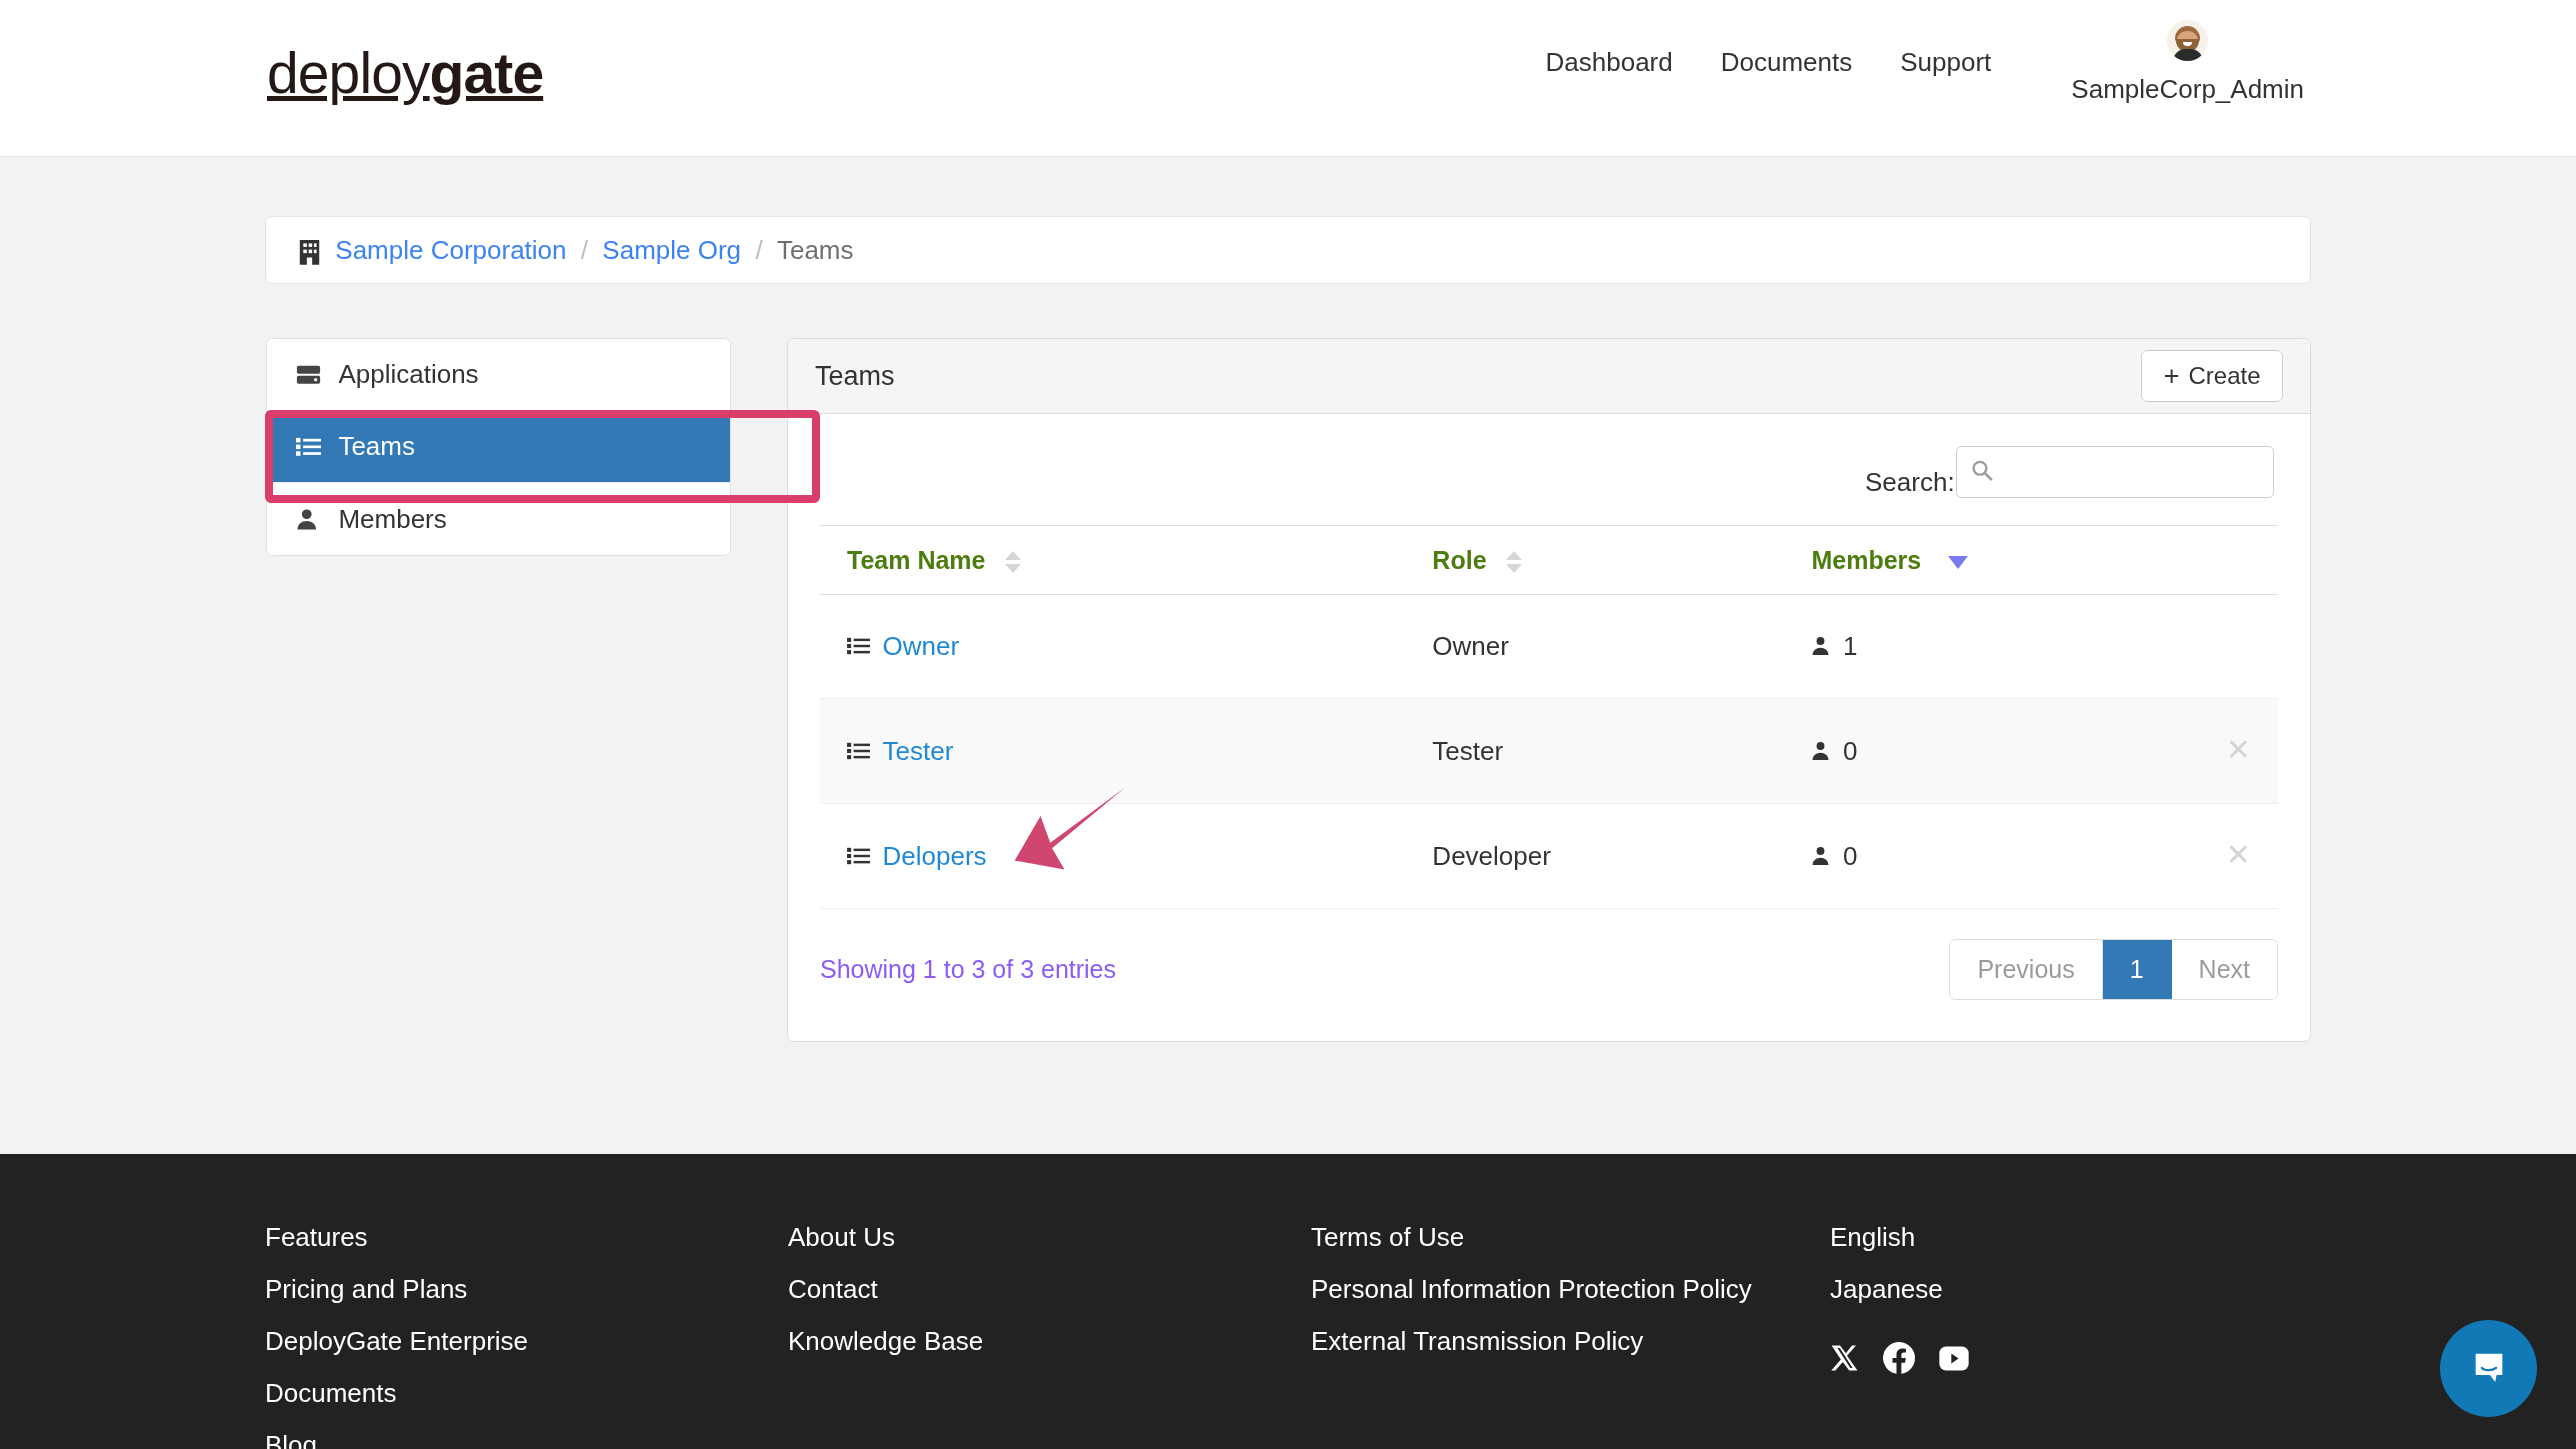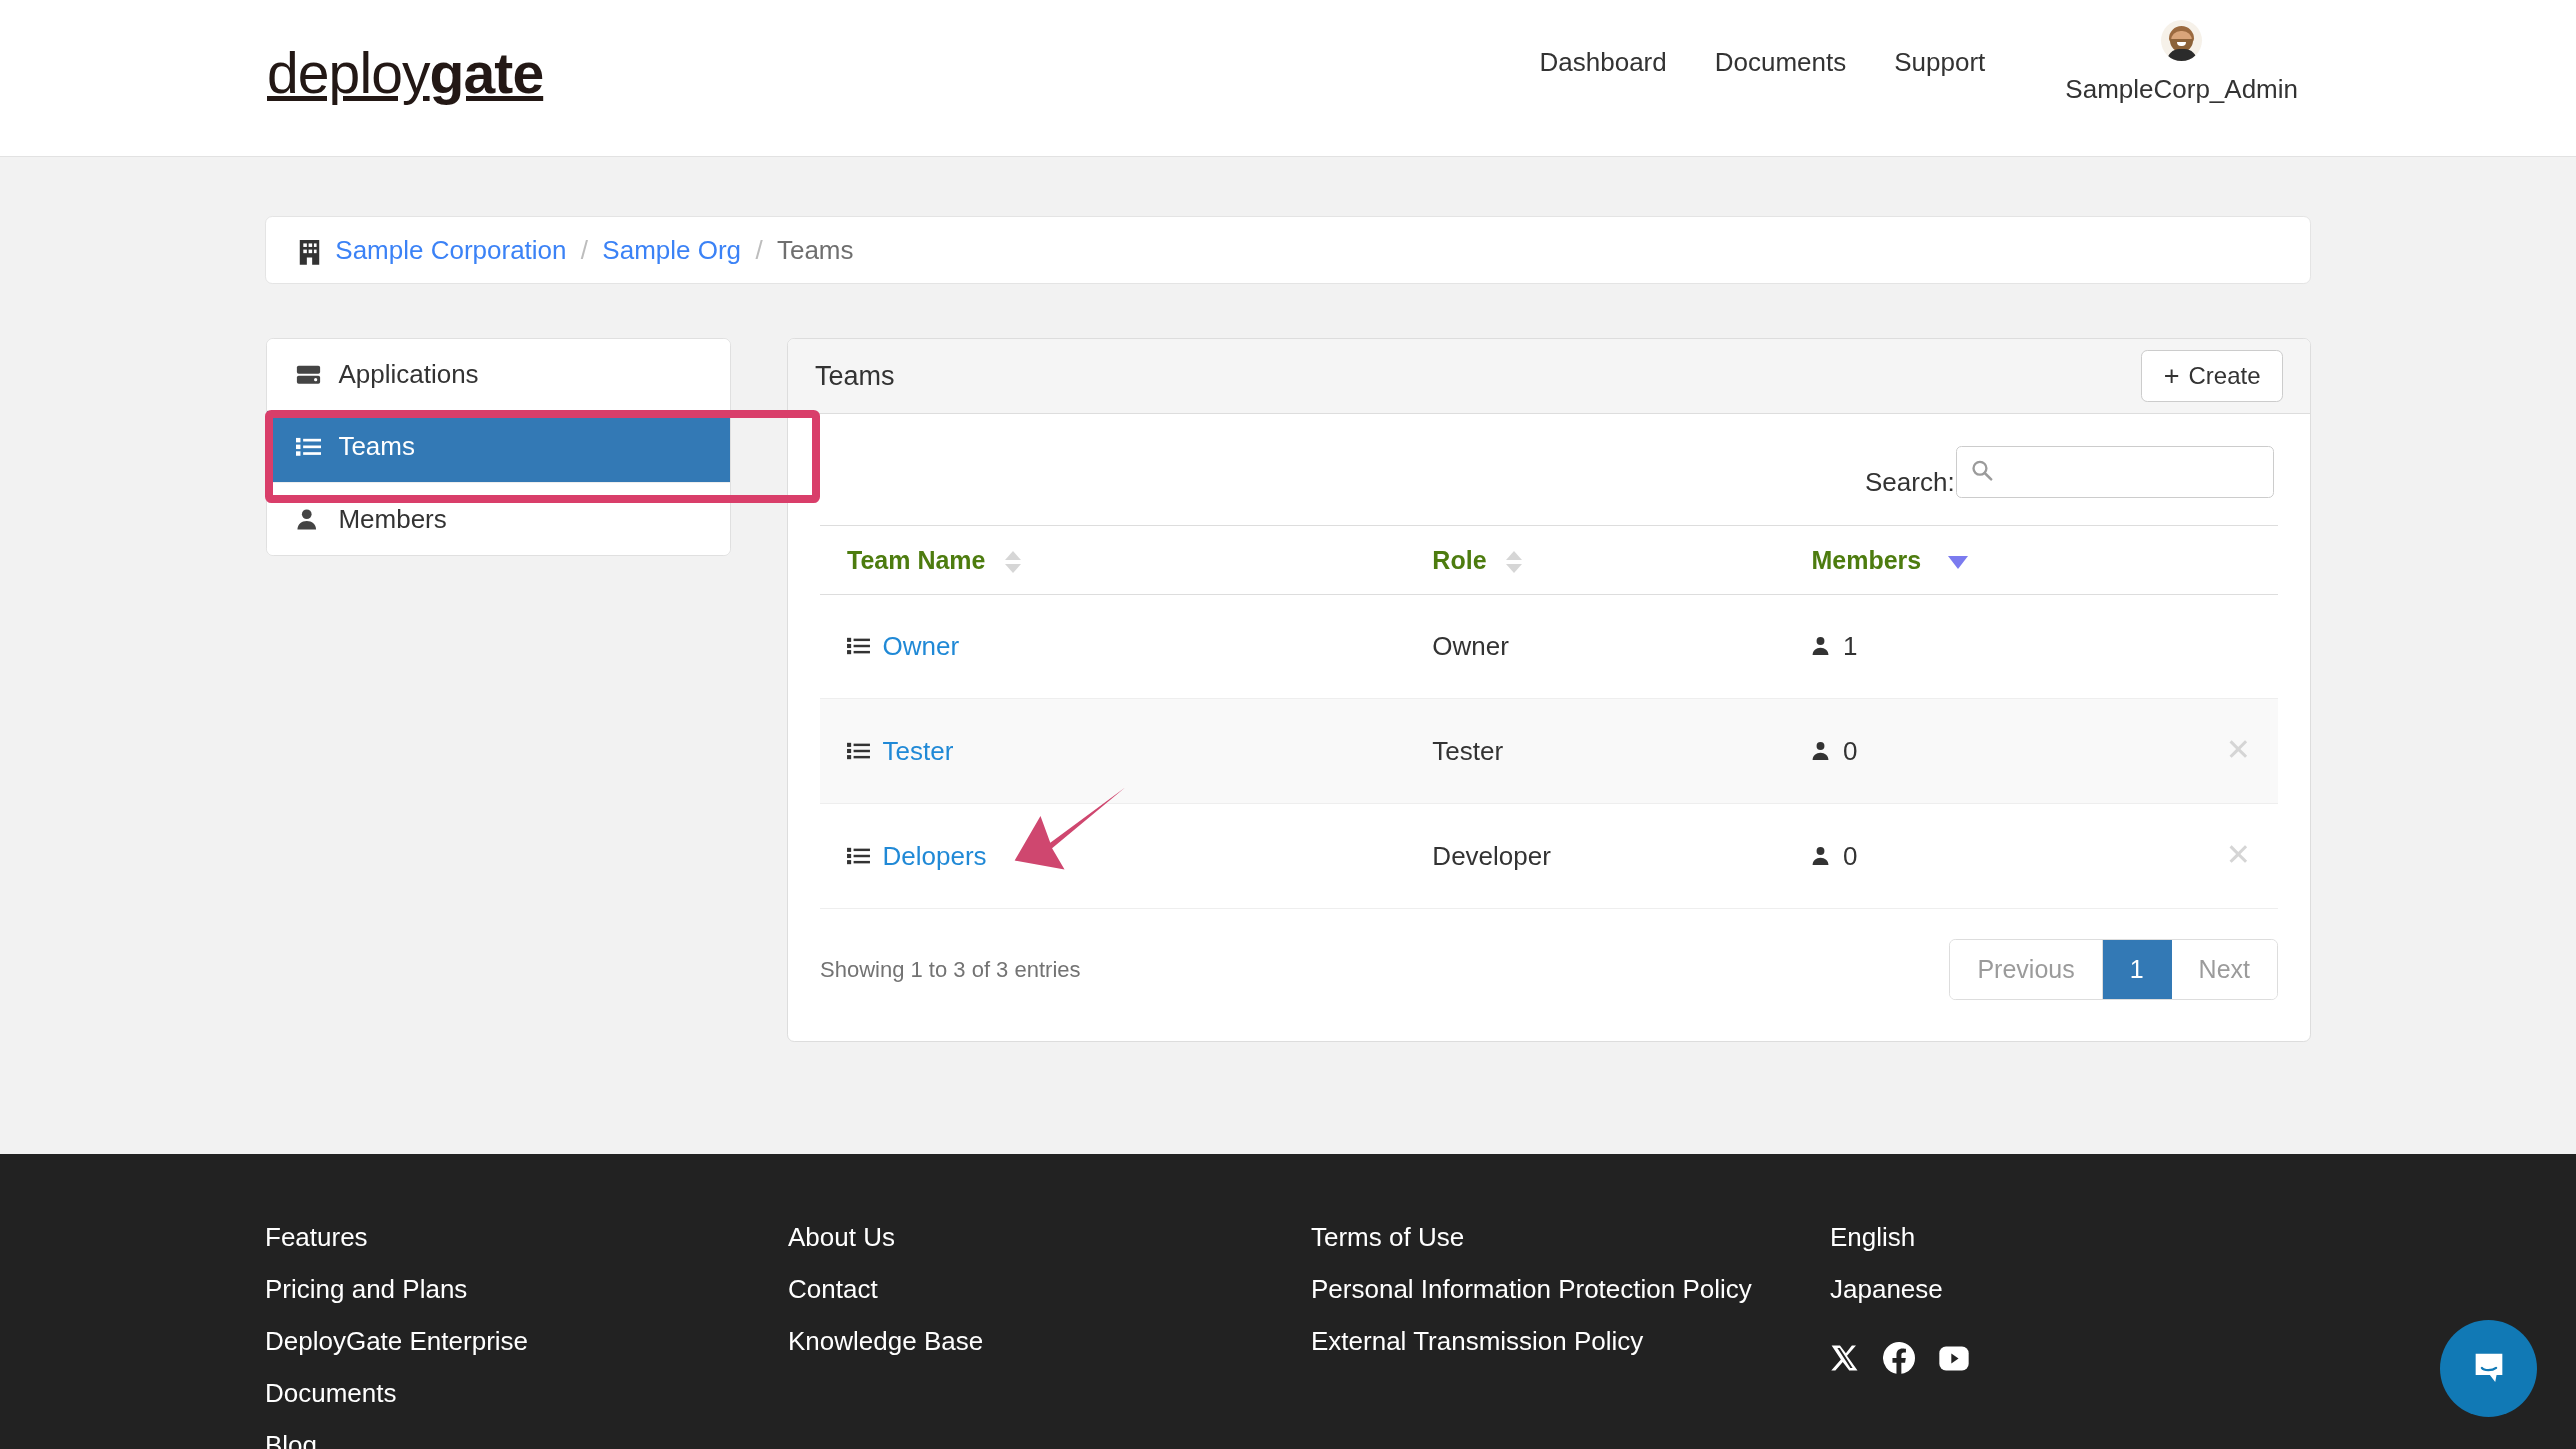--- a/index.html
+++ b/index.html
@@ -26,21 +26,21 @@
     letter-spacing: -0.9px;
     color: #231815;
     line-height: 1;
     white-space: nowrap;
   }
   .logo .light { font-weight: 300; }
   .logo .bold  { font-weight: 700; }
 
   .main-nav {
     position: absolute;
-    right: 254px; top: 0;
+    right: 248px; top: 0;
     height: 125px;
     display: flex;
     align-items: center;
     gap: 0;
   }
   .main-nav a {
     color: #333333;
     text-decoration: none;
     font-size: 26px;
     padding: 0 24px;
@@ -251,21 +251,21 @@
     color: #d5d5d5; font-size: 30px; cursor: pointer;
     line-height: 1; user-select: none;
   }
 
   .table-foot {
     display: flex;
     align-items: center;
     justify-content: space-between;
     padding-top: 30px;
   }
-  .foot-info { font-size: 22px; color: #737373; }
+  .foot-info { font-size: 25px; color: #8b5cf6; }
   .pager { display: flex; border: 0.9px solid #dddddd; border-radius: 6.3px; overflow: hidden; }
   .pager a {
     font-size: 25px;
     padding: 15px 27px;
     color: #9b9b9b;
     background: #fff;
     text-decoration: none;
     border-right: 0.9px solid #dddddd;
     white-space: nowrap;
   }

